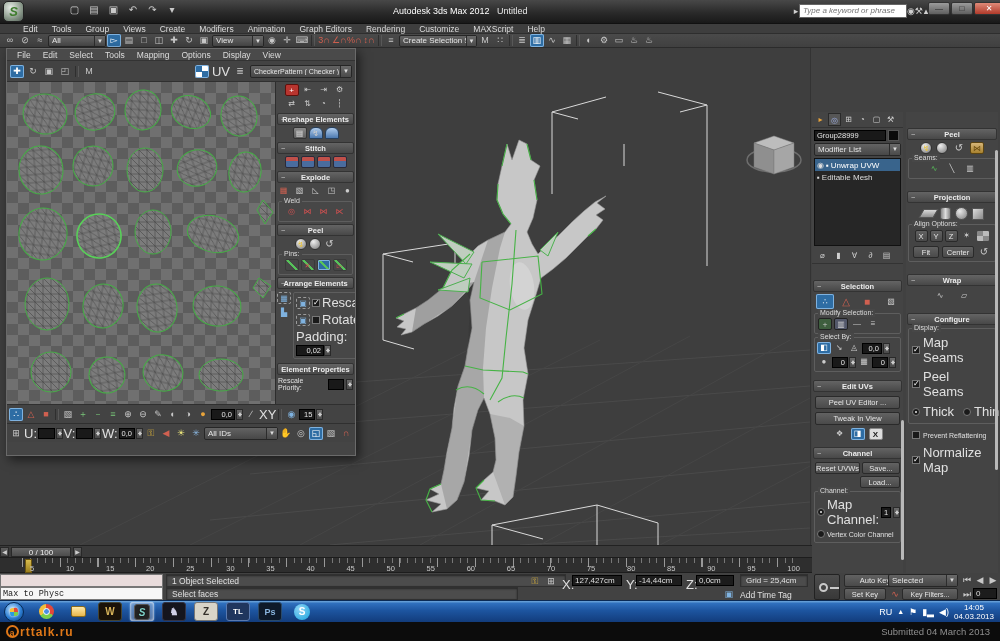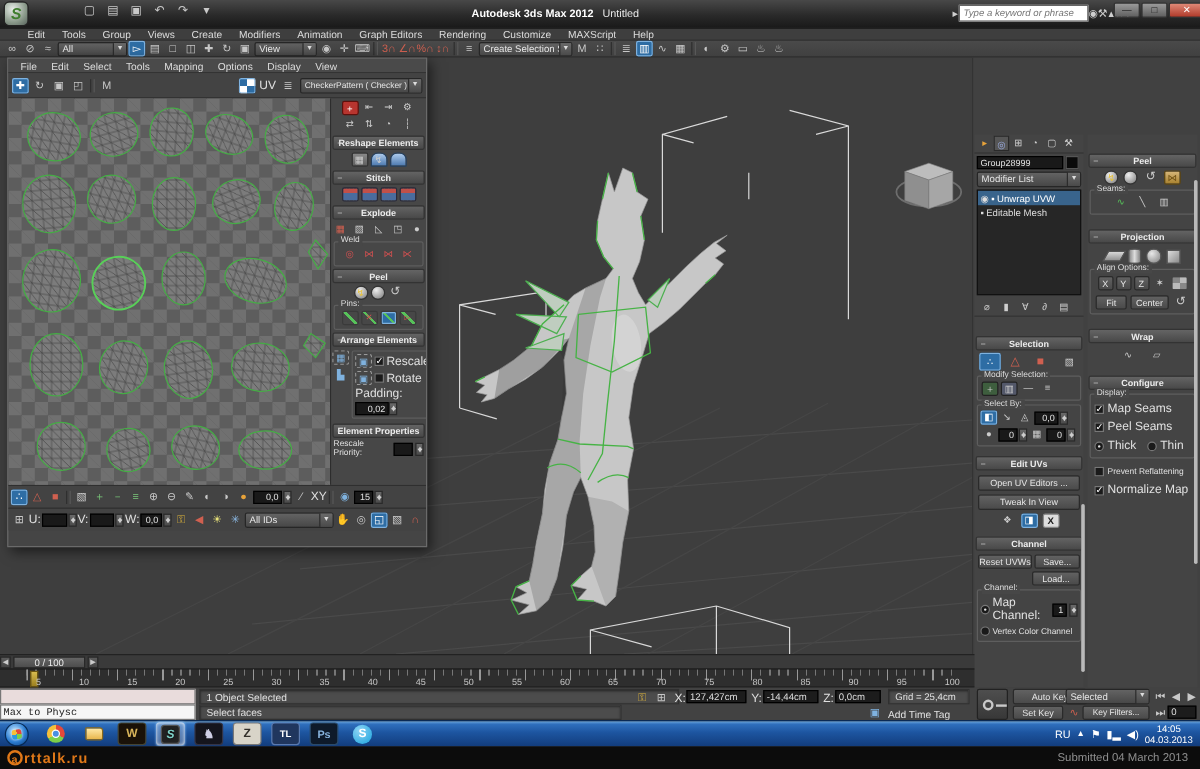--- a/index.html
+++ b/index.html
@@ -5,21 +5,21 @@
 *{margin:0;padding:0;box-sizing:border-box;font-family:"Liberation Sans",sans-serif;}
 html,body{width:1000px;height:641px;}
 body{position:relative;background:#3c3c3c;overflow:hidden;font-size:9px;color:#d6d6d6;}
 .abs{position:absolute;}
 
 #titlebar{left:0;top:0;width:1000px;height:24px;background:linear-gradient(#484848,#2a2a2a 55%,#191919);border-bottom:1px solid #111;}
 #maxlogo{left:3px;top:1px;width:21px;height:21px;border-radius:5px;background:radial-gradient(circle at 35% 30%,#e7ece7,#8a998a 60%,#55605a);border:1px solid #222;color:#3f7d2e;font-weight:bold;font-size:13px;text-align:center;line-height:20px;font-style:italic;}
 .qai{display:inline-block;width:15px;height:14px;margin:0 1px;font-size:10px;line-height:14px;text-align:center;color:#c9c9c9;}
 #qat{left:66px;top:3px;}
 #apptitle{top:6px;left:393px;width:240px;color:#e8e8e8;font-size:9px;white-space:nowrap;}
-#apptitle b{font-weight:bold;color:#fff;}
+#apptitle b{font-weight:normal;color:#fff;}
 #searchwrap{left:793px;top:3px;width:150px;height:15px;display:flex;align-items:center;}
 #searchbox{width:108px;height:14px;background:#fff;border:1px solid #666;font-size:8px;font-style:italic;color:#888;padding:0 3px;}
 .srch-i{width:13px;text-align:center;font-size:9px;color:#cfcfcf;}
 #winbtns{left:928px;top:2px;display:flex;gap:1px;}
 .wb{width:22px;height:13px;background:linear-gradient(#9b9b9b,#5f5f5f);border:1px solid #333;border-radius:2px;color:#1d1d1d;font-size:8px;line-height:12px;text-align:center;}
 .wb.close{background:linear-gradient(#e08a78,#b03a2a);color:#fff;width:30px;}
 
 #menubar{left:0;top:24px;width:1000px;height:10px;background:#3e3e3e;border-bottom:1px solid #2e2e2e;display:flex;align-items:center;padding-left:16px;}
 .menu-item{padding:0 7px;font-size:8.5px;color:#dcdcdc;line-height:10px;}
 #maintoolbar{left:0;top:34px;width:1000px;height:14px;background:linear-gradient(#4a4a4a,#404040);border-bottom:1px solid #2b2b2b;display:flex;align-items:center;padding-left:3px;gap:1px;}
@@ -54,21 +54,21 @@
 .ball{width:12px;height:12px;border-radius:50%;background:radial-gradient(circle at 35% 28%,#eee,#777);border:1px solid #333;font-size:8px;line-height:11px;color:#e8c23a;text-align:center;}
 .pelt{background:linear-gradient(#d7b678,#a8822f);border:1px solid #5c4512;color:#6b4c10;}
 .pin{background-image:linear-gradient(45deg,transparent 44%,#57c25a 44%,#57c25a 58%,transparent 58%);border:1px solid #3a3a3a;border-radius:2px;font-size:7px;line-height:11px;color:#d05050;}
 .pin.hl{background-color:#2e6da4;box-shadow:inset 0 0 0 1px #7fb2df;}
 .grp{border:1px solid #5e5e5e;border-radius:2px;margin:3px 2px 2px;padding:3px 1px 2px;position:relative;}
 .grp-lab{position:absolute;top:-5px;left:3px;background:#474747;font-size:7px;color:#ddd;padding:0 2px;line-height:8px;}
 .cb{width:8px;height:8px;background:#1a1a1a;border:1px solid #777;display:inline-block;vertical-align:-1px;position:relative;flex:none;}
 .cb.on:after{content:"✓";position:absolute;left:0;top:-2px;color:#fff;font-size:8px;}
 .rad{width:8px;height:8px;border-radius:50%;background:#1a1a1a;border:1px solid #777;display:inline-block;vertical-align:-1px;position:relative;flex:none;}
 .rad.on:after{content:"";position:absolute;inset:2px;border-radius:50%;background:#e8e8e8;}
-.lab{font-size:10px;color:#e0e0e0;}
+.lab{font-size:13px;color:#e0e0e0;}
 .fld{background:#191919;border:1px solid #000;color:#e4e4e4;font-size:7.5px;display:inline-flex;align-items:center;justify-content:flex-end;padding:0 2px;height:11px;}
 .spin{width:7px;height:11px;background:linear-gradient(#6a6a6a,#4a4a4a);border:1px solid #2a2a2a;display:inline-block;position:relative;flex:none;}
 .spin:before,.spin:after{content:"";position:absolute;left:1px;border-left:2px solid transparent;border-right:2px solid transparent;}
 .spin:before{top:2px;border-bottom:3px solid #ccc;}
 .spin:after{bottom:2px;border-top:3px solid #ccc;}
 .pbtn{background:linear-gradient(#626262,#4a4a4a);border:1px solid #2a2a2a;border-radius:2px;color:#e6e6e6;font-size:7.5px;text-align:center;}
 #uvw-sub1,#uvw-sub2{height:19px;background:#434343;border-top:1px solid #2f2f2f;display:flex;align-items:center;padding:0 2px;gap:1px;}
 
 .cpcol{background:#444;}
 #cmdA{left:812px;top:112px;width:91px;height:461px;}
@@ -517,21 +517,21 @@
       <span class="fld" style="width:16px;">0</span>
         <span class="spin"></span>
       <span class="si">▦</span>
       <span class="fld" style="width:16px;">0</span>
         <span class="spin"></span>
     </div>
   </div>
   <div style="height:4px;"></div>
   <div class="rollh">Edit UVs</div>
   <div style="padding:3px 3px 1px;">
-      <div class="pbtn" style="height:13px;line-height:12px;">Open UV Editors ...</div>
+      <div class="pbtn" style="height:13px;line-height:12px;">Peel UV Editor ...</div>
     </div>
   <div style="padding:2px 3px;">
       <div class="pbtn" style="height:13px;line-height:12px;">Tweak In View</div>
     </div>
   <div class="irow" style="gap:4px;">
     <span class="si">❖</span>
     <span class="si hl ti">◨</span>
     <span class="si" style="border:1px solid #888;background:#ddd;color:#222;font-weight:bold;">X</span>
   </div>
   <div style="height:4px;"></div>

